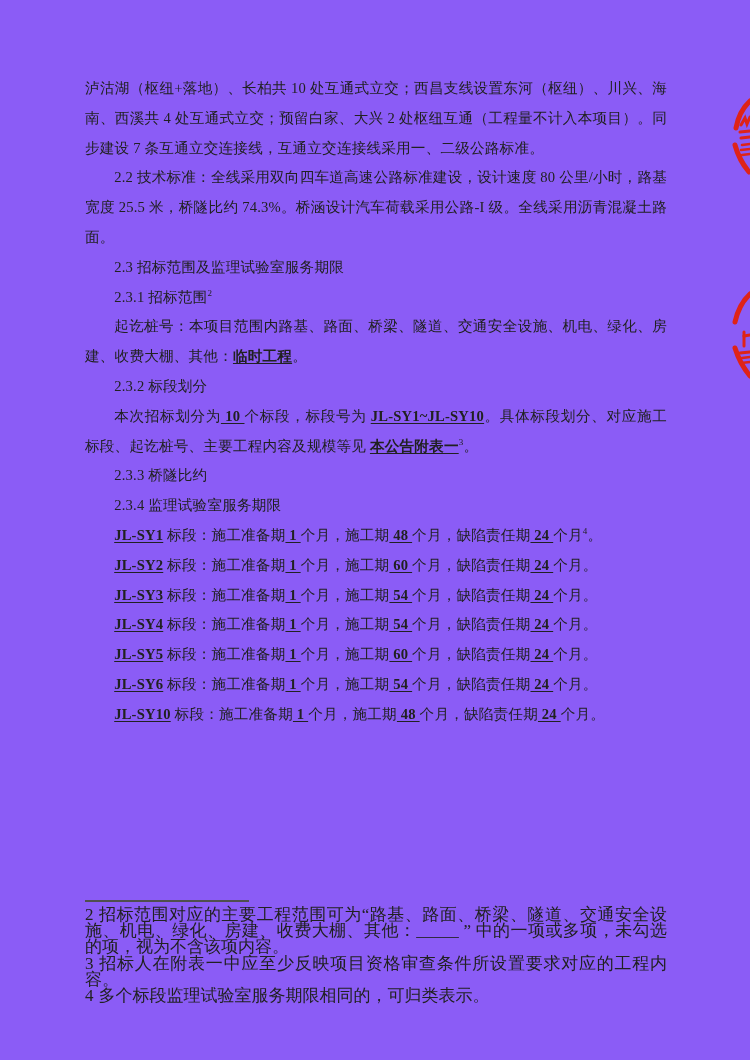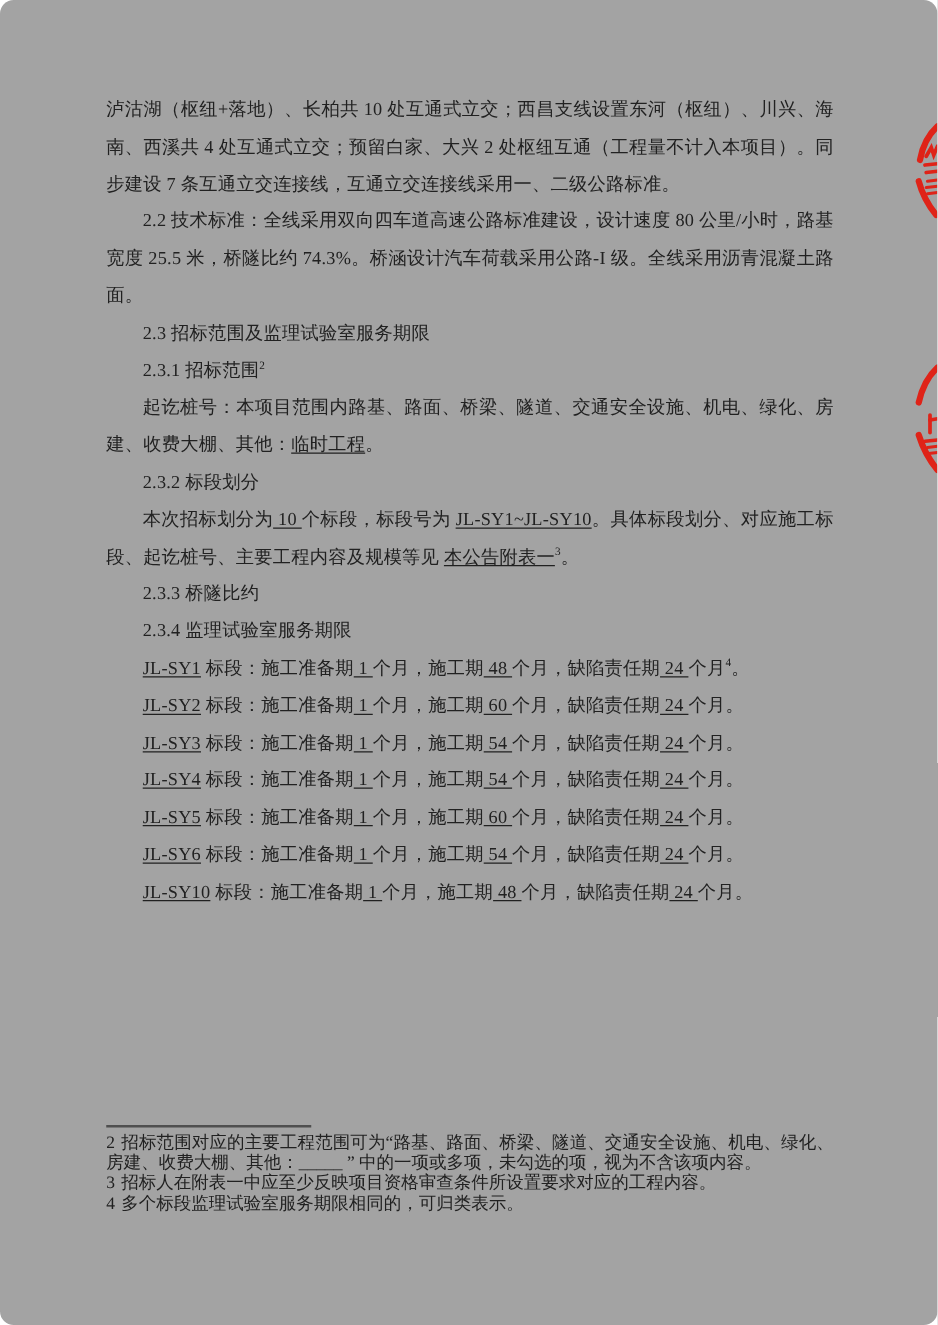--- a/index.html
+++ b/index.html
@@ -1,31 +1,31 @@
 <!DOCTYPE html>
 <html style="--seal-color: #df2318;"><head>
 <meta charset="utf-8">
 <style>
   html,body { margin:0; padding:0; background:#ffffff; }
   .page {
-    position:relative; width:750px; height:1060px; background:#a3a3a3;
-    overflow:hidden; font-family:"Liberation Serif","DejaVu Serif",serif;border-radius:11px;
+    position:relative; width:750px; height:1060px; background:#8b5cf6;
+    overflow:hidden; font-family:"Liberation Serif","DejaVu Serif",serif;
   }
   .doc {
     position:absolute; left:85px; top:74px; width:582px;
     font-size:14.6px; line-height:29.8px; color:#212121;
     text-align:justify; letter-spacing:0.2px;
   }
   .para { margin:0; }
   .indent { text-indent:2em; }
-  .u { text-decoration:underline; text-underline-offset:2px; }
+  .u { text-decoration:underline; text-underline-offset:2px;font-weight:bold; }
   .sup { font-size:9px; vertical-align:6px; line-height:0; }
   .footnotes {
     position:absolute; left:85px; top:900px; width:582px;
-    font-size:14px; line-height:16.2px; color:#212121; text-align:justify;
+    font-size:17px; line-height:16.2px; color:#212121; text-align:justify;
   }
   .fn-rule { width:164px; height:2px; background:#4f4f4f; margin:0 0 5px 0; }
   .footnote { margin:0; }
   .fn-num { padding-right:5px; }
   .seal { position:absolute; overflow:hidden; pointer-events:none; }
   #seal-upper { left:730px; top:98px;  width:20px; height:78px; }
   #seal-lower { left:730px; top:290px; width:20px; height:92px; }
   .seal svg path, .seal svg line { stroke:var(--seal-color,#df2318); fill:none; stroke-linecap:round; }
 </style>
 </head>

